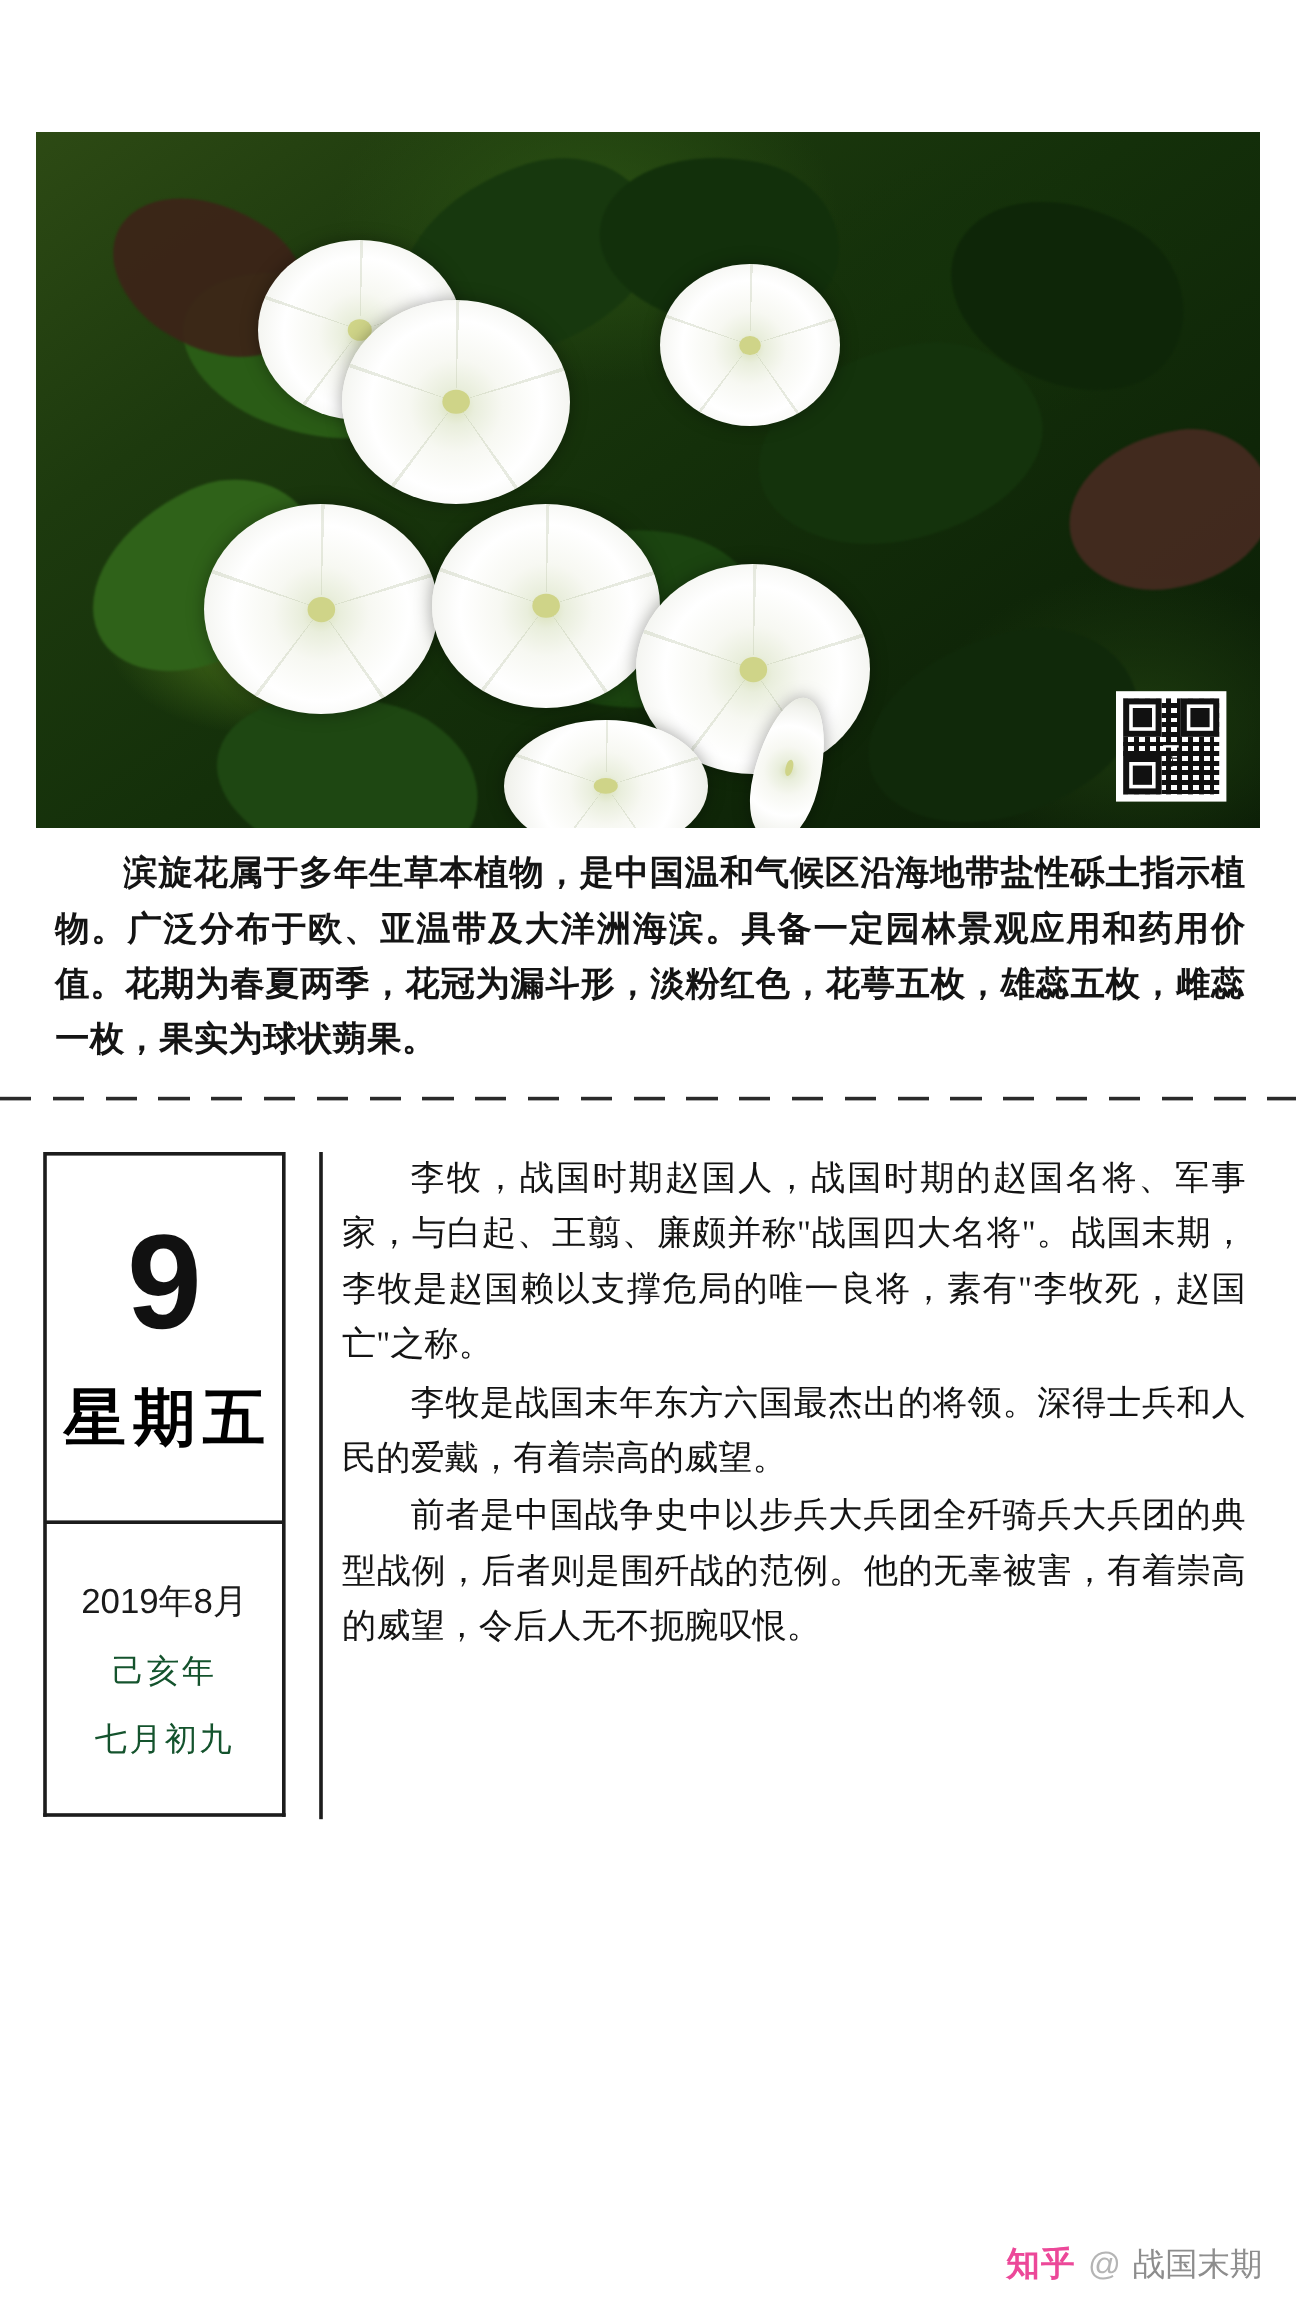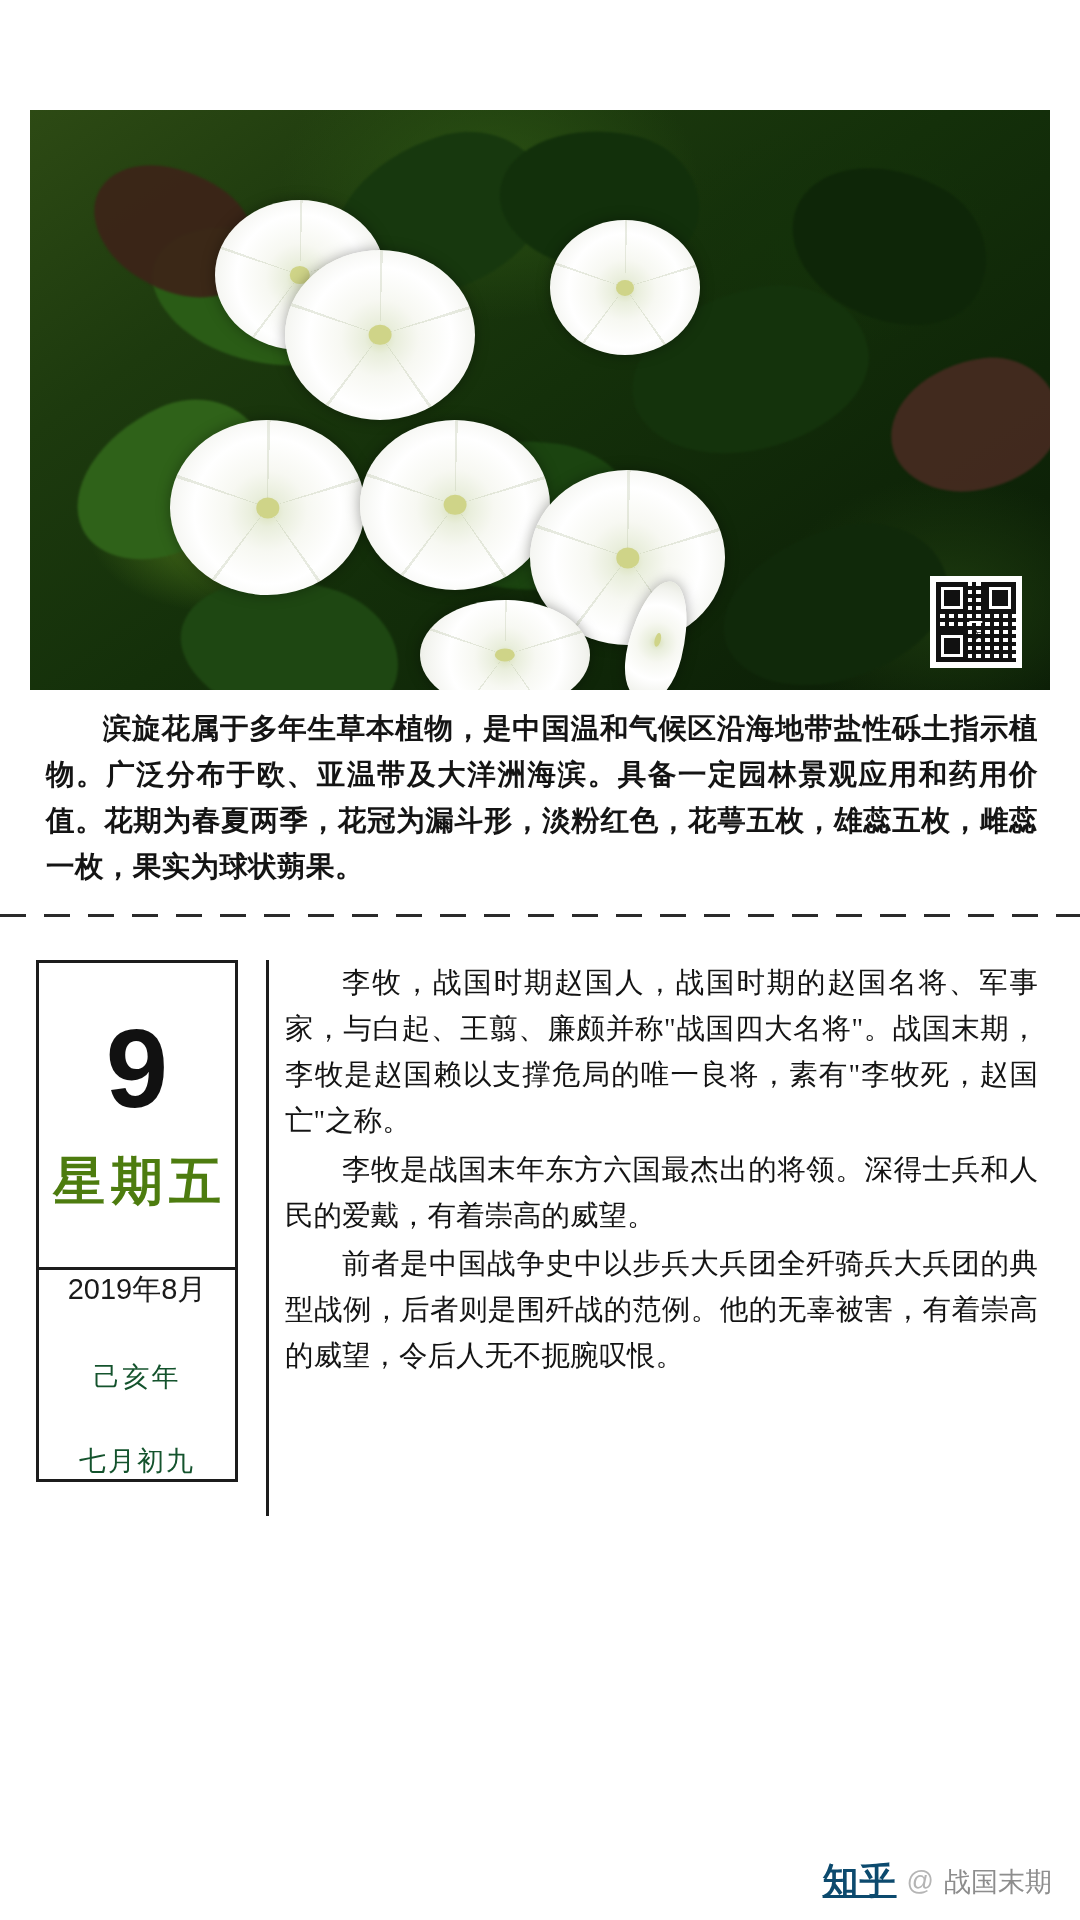--- a/index.html
+++ b/index.html
@@ -174,33 +174,33 @@
     line-height: 1;
     font-weight: bold;
     font-family: "Liberation Sans", sans-serif;
     color: #111;
     margin-bottom: 22px;
   }
   .cal-weekday {
     font-size: 52px;
     font-weight: bold;
     letter-spacing: 6px;
-    color: #4d7c0f;
+    color: #000000;
     text-indent: 6px;
     text-align: right;
   }
   .cal-box-bottom {
     border: 3px solid #1c1c1c;
     border-top: none;
-    height: 212px;
+    height: 244px;
     box-sizing: border-box;
     display: flex;
     flex-direction: column;
     align-items: center;
-    justify-content: space-between;
+    justify-content: center;
     gap: 20px;
     background: #fff;
   }
   .cal-ym {
     font-size: 29px;
     color: #1a1a1a;
     font-family: "Liberation Sans", sans-serif;
   }
   .cal-ganzhi, .cal-lunar {
     font-size: 27px;
@@ -243,24 +243,23 @@
     bottom: 14px;
     display: flex;
     align-items: center;
     gap: 10px;
     color: #8d8d8d;
     font-family: "Liberation Sans", sans-serif;
     font-size: 27px;
   }
   .zhihu-logo {
     font-weight: bold;
-    font-size: 36px;
-    color: #0c4a6e;
+    font-size: 28px;
+    color: #ec4899;
     letter-spacing: 1px;
-    text-decoration: underline;
   }
   .footer-sep { color: #b5b5b5; }
 </style>
 </head>
 <body>
 
 <div class="photo-wrap">
   <div class="photo"></div>
 
   <div class="leaf" style="left:300px;top:30px;width:220px;height:150px;background:#17380e;transform:rotate(-18deg);"></div>

